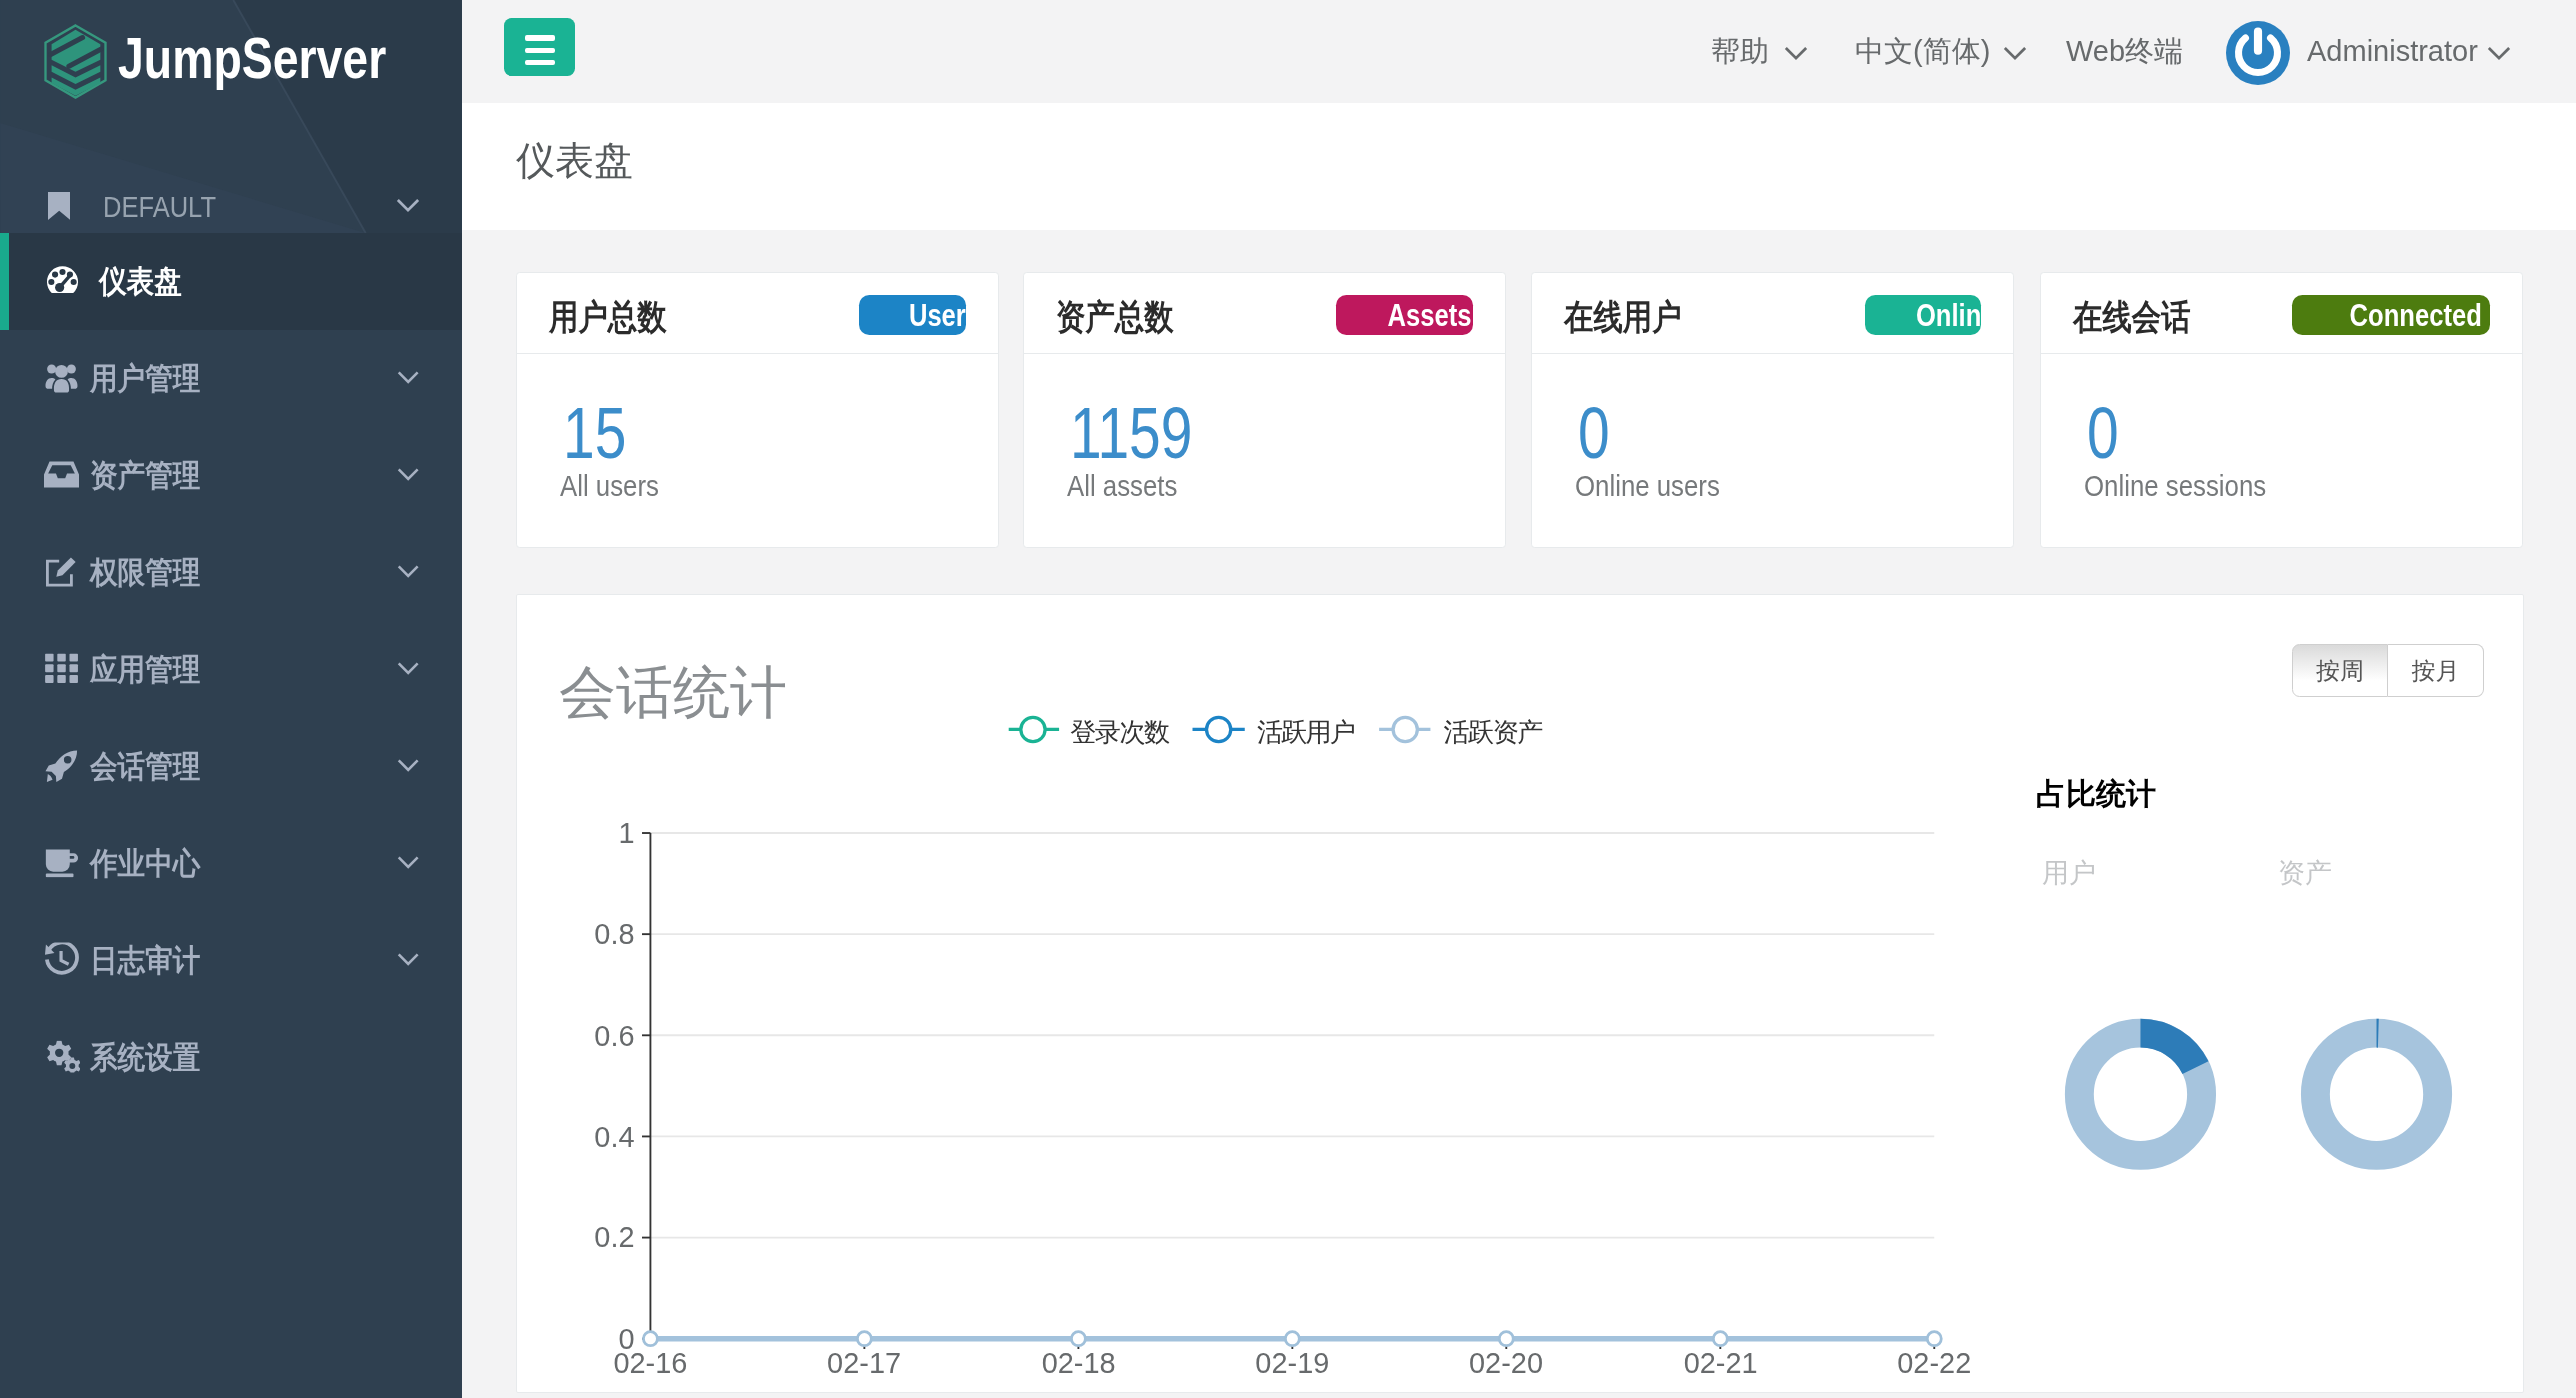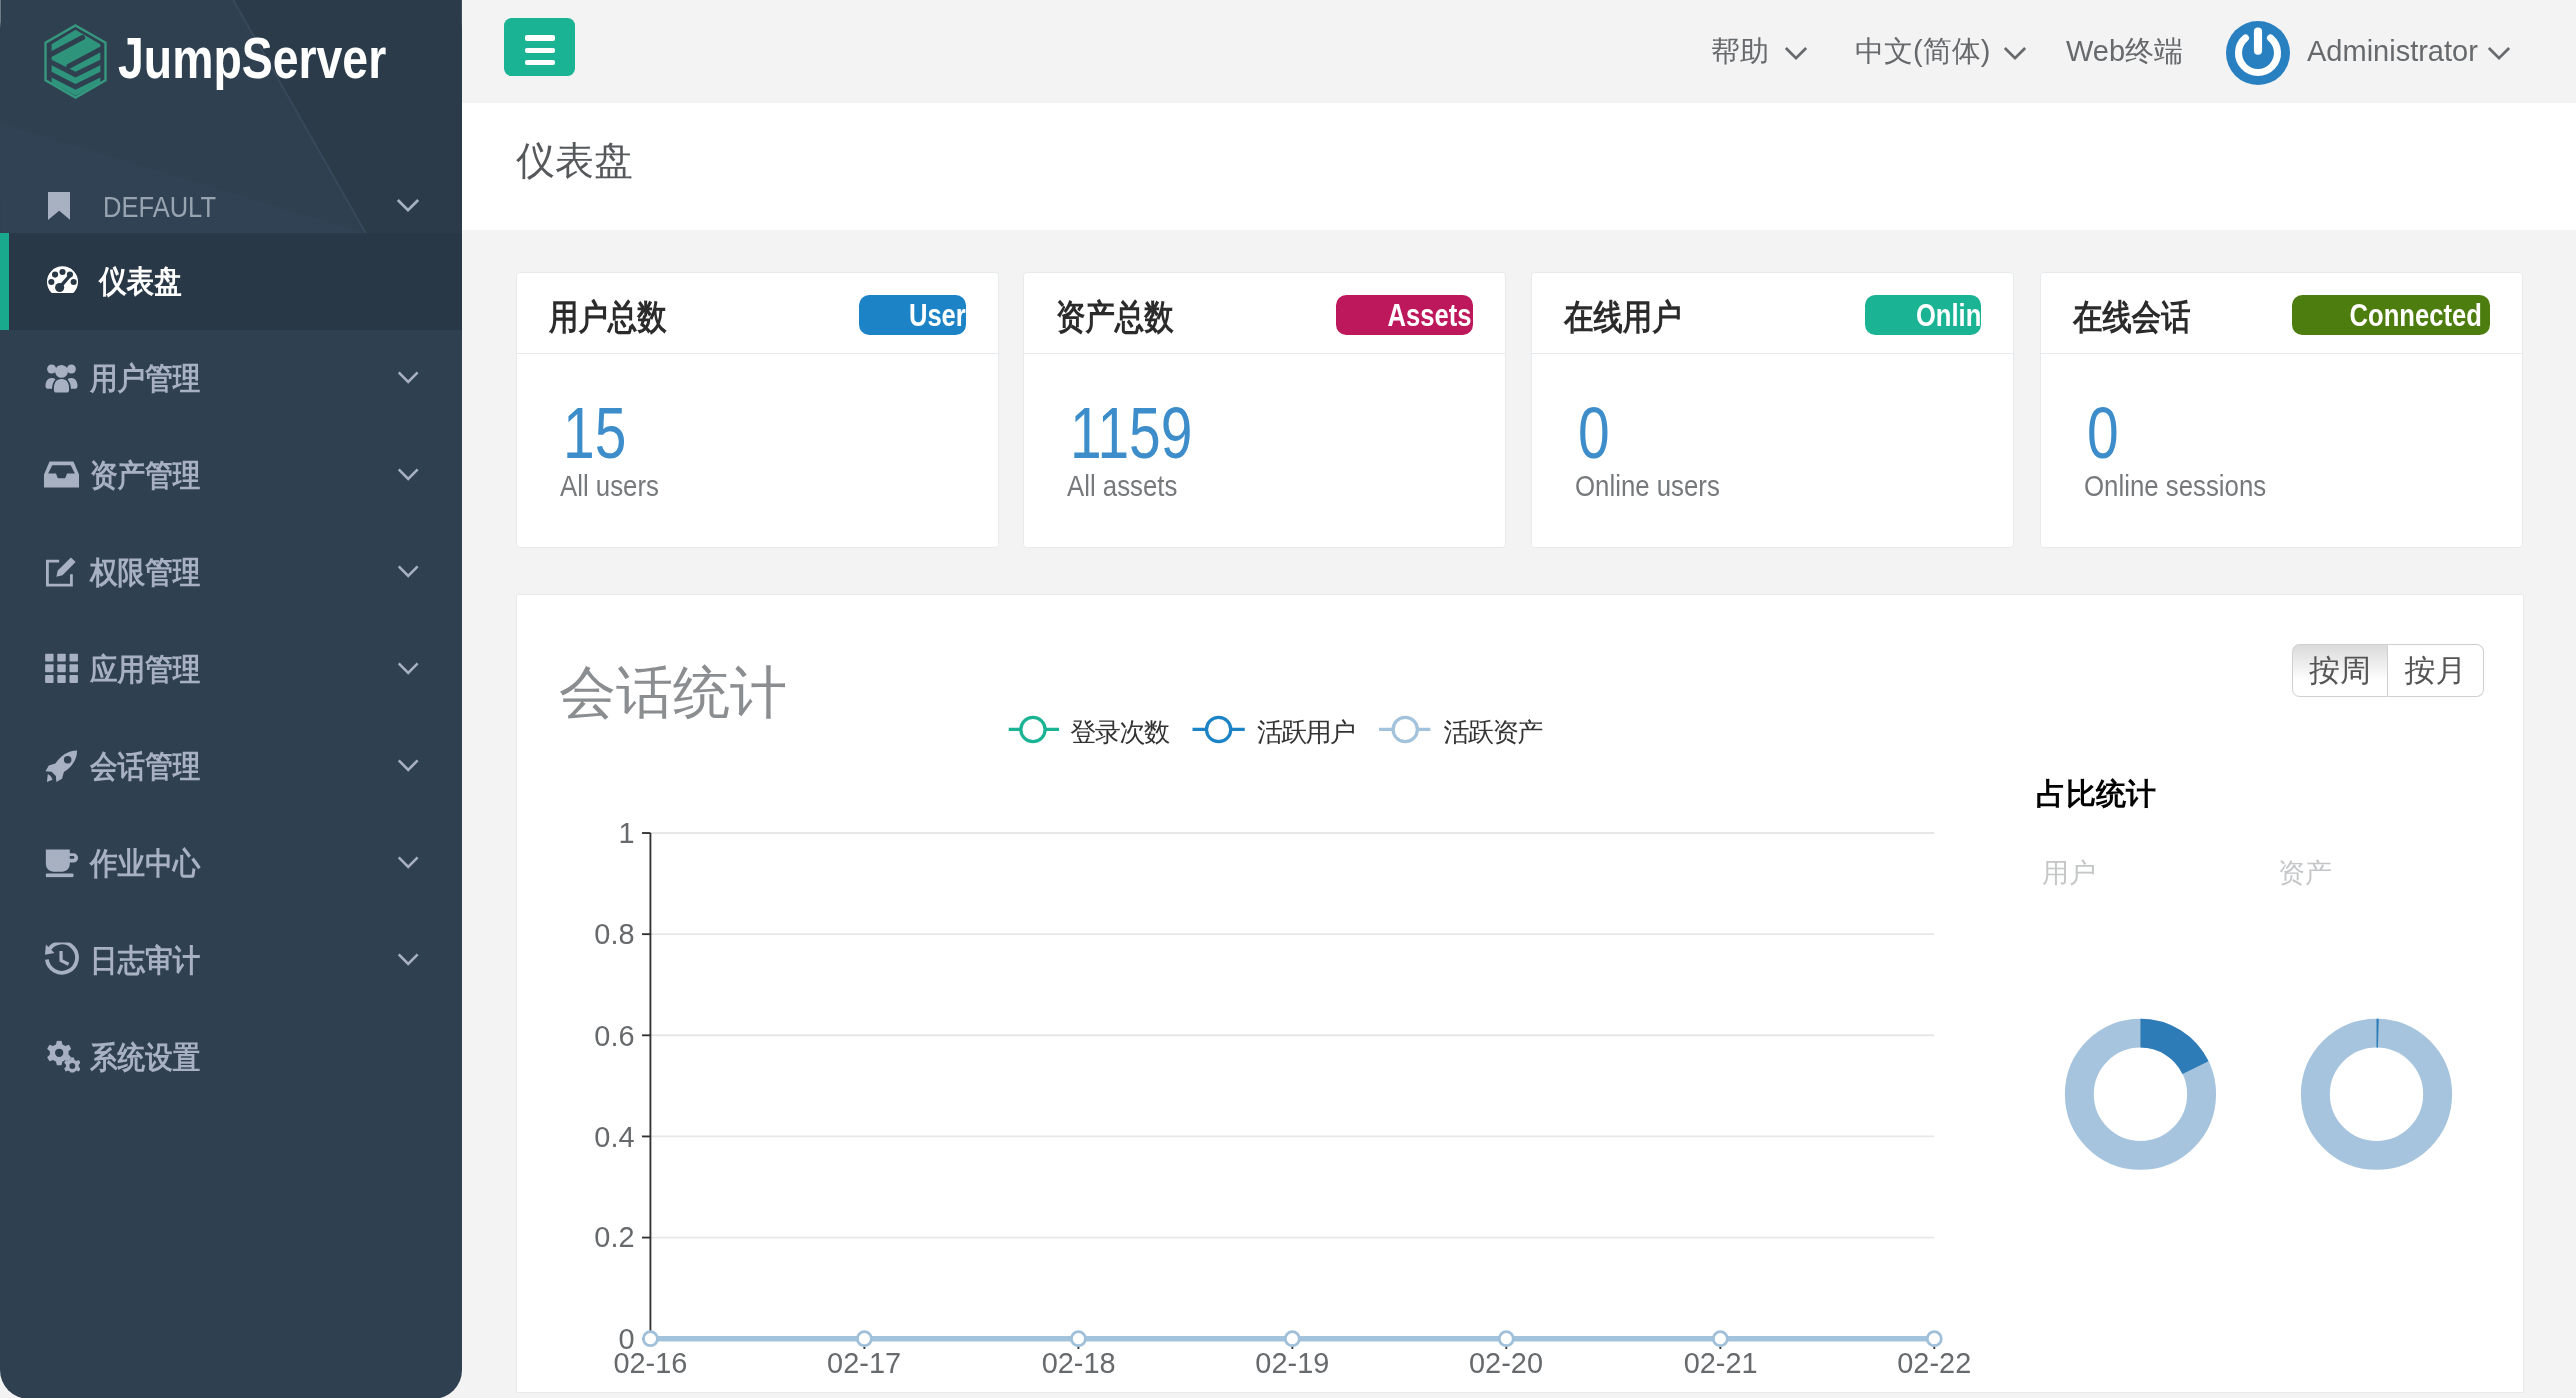--- a/index.html
+++ b/index.html
@@ -1,18 +1,18 @@
 <!DOCTYPE html>
 <html style="font-size:15px"><head>
 <meta charset="utf-8">
 <style>
 * { margin:0; padding:0; box-sizing:border-box; }
 html,body { width:2576px; height:1399px; overflow:hidden; background:#f3f3f4;
   font-family:"Liberation Sans", sans-serif; }
-#sidebar { position:absolute; left:0; top:0; width:462px; height:1399px; background:#2f4050;border-radius:29px; }
+#sidebar { position:absolute; left:0; top:0; width:462px; height:1399px; background:#2f4050; }
 #sbhead { position:absolute; left:0; top:0; width:462px; height:233px; }
 #logo { position:absolute; left:44px; top:24px; }
 #logotext { position:absolute; left:118px; top:24px; color:#ffffff; font-size:58px; font-weight:bold; transform:scaleX(0.8); transform-origin:0 0; white-space:nowrap; }
 #defrow { position:absolute; left:0; top:159px; width:462px; height:47px;margin-top:24px; }
 #defrow .bk { position:absolute; left:48px; top:9.3px; }
 #defrow .tx { position:absolute; left:103px; top:7.5px; font-size:29px; color:#97a3af; transform:scaleX(0.88); transform-origin:0 0; }
 #defrow .ch { position:absolute; left:396px; top:15px; }
 #menu { position:absolute; left:0; top:233px; width:462px; }
 .mitem { position:relative; width:462px; height:97px; }
 .mitem .ic { position:absolute; left:43px; top:50%; transform:translateY(-50%); width:37px; text-align:center;}
@@ -41,21 +41,21 @@
 .card .num { position:absolute; left:46px; top:118px; font-size:73px; color:#3c8dca;
   transform:scaleX(0.78); transform-origin:0 0; }
 .card .lbl { position:absolute; left:43px; top:196px; font-size:30px; color:#76797b;
   transform:scaleX(0.86); transform-origin:0 0; white-space:nowrap; }
 #panel { position:absolute; left:516px; top:594px; width:2008px; height:799px;
   background:#fff; border:0.9px solid #e7eaec; border-radius:1.9px; }
 #ptitle { position:absolute; left:42px; top:60px; font-size:57px; color:#8a8e91; }
 #legend { position:absolute; left:485px; top:709px; }
 #btns { position:absolute; right:39px; top:49px; }
 #btns .b { display:inline-block; width:96px; height:53px; line-height:51px; text-align:center;
-  font-size:31px; color:#555; border:0.9px solid #cfcfcf; background:#fff; }
+  font-size:24px; color:#555; border:0.9px solid #cfcfcf; background:#fff; }
 #btns .b1 { border-radius:7.5px 0 0 7.5px; background:linear-gradient(180deg,#dadada,#ffffff 70%); }
 #btns .b2 { border-radius:0 7.5px 7.5px 0; border-left:none; }
 #pie-title { position:absolute; left:1519px; top:179px; font-size:30px; font-weight:bold; color:#000000; }
 .pielbl { position:absolute; top:260px; font-size:27px; color:#c4c6c8; }
 </style>
 </head>
 <body>
 <div id="sidebar">
   <div id="sbhead"><svg width="462" height="233" viewBox="0 0 495 250">
     <rect width="495" height="250" fill="#2f4050"></rect>

